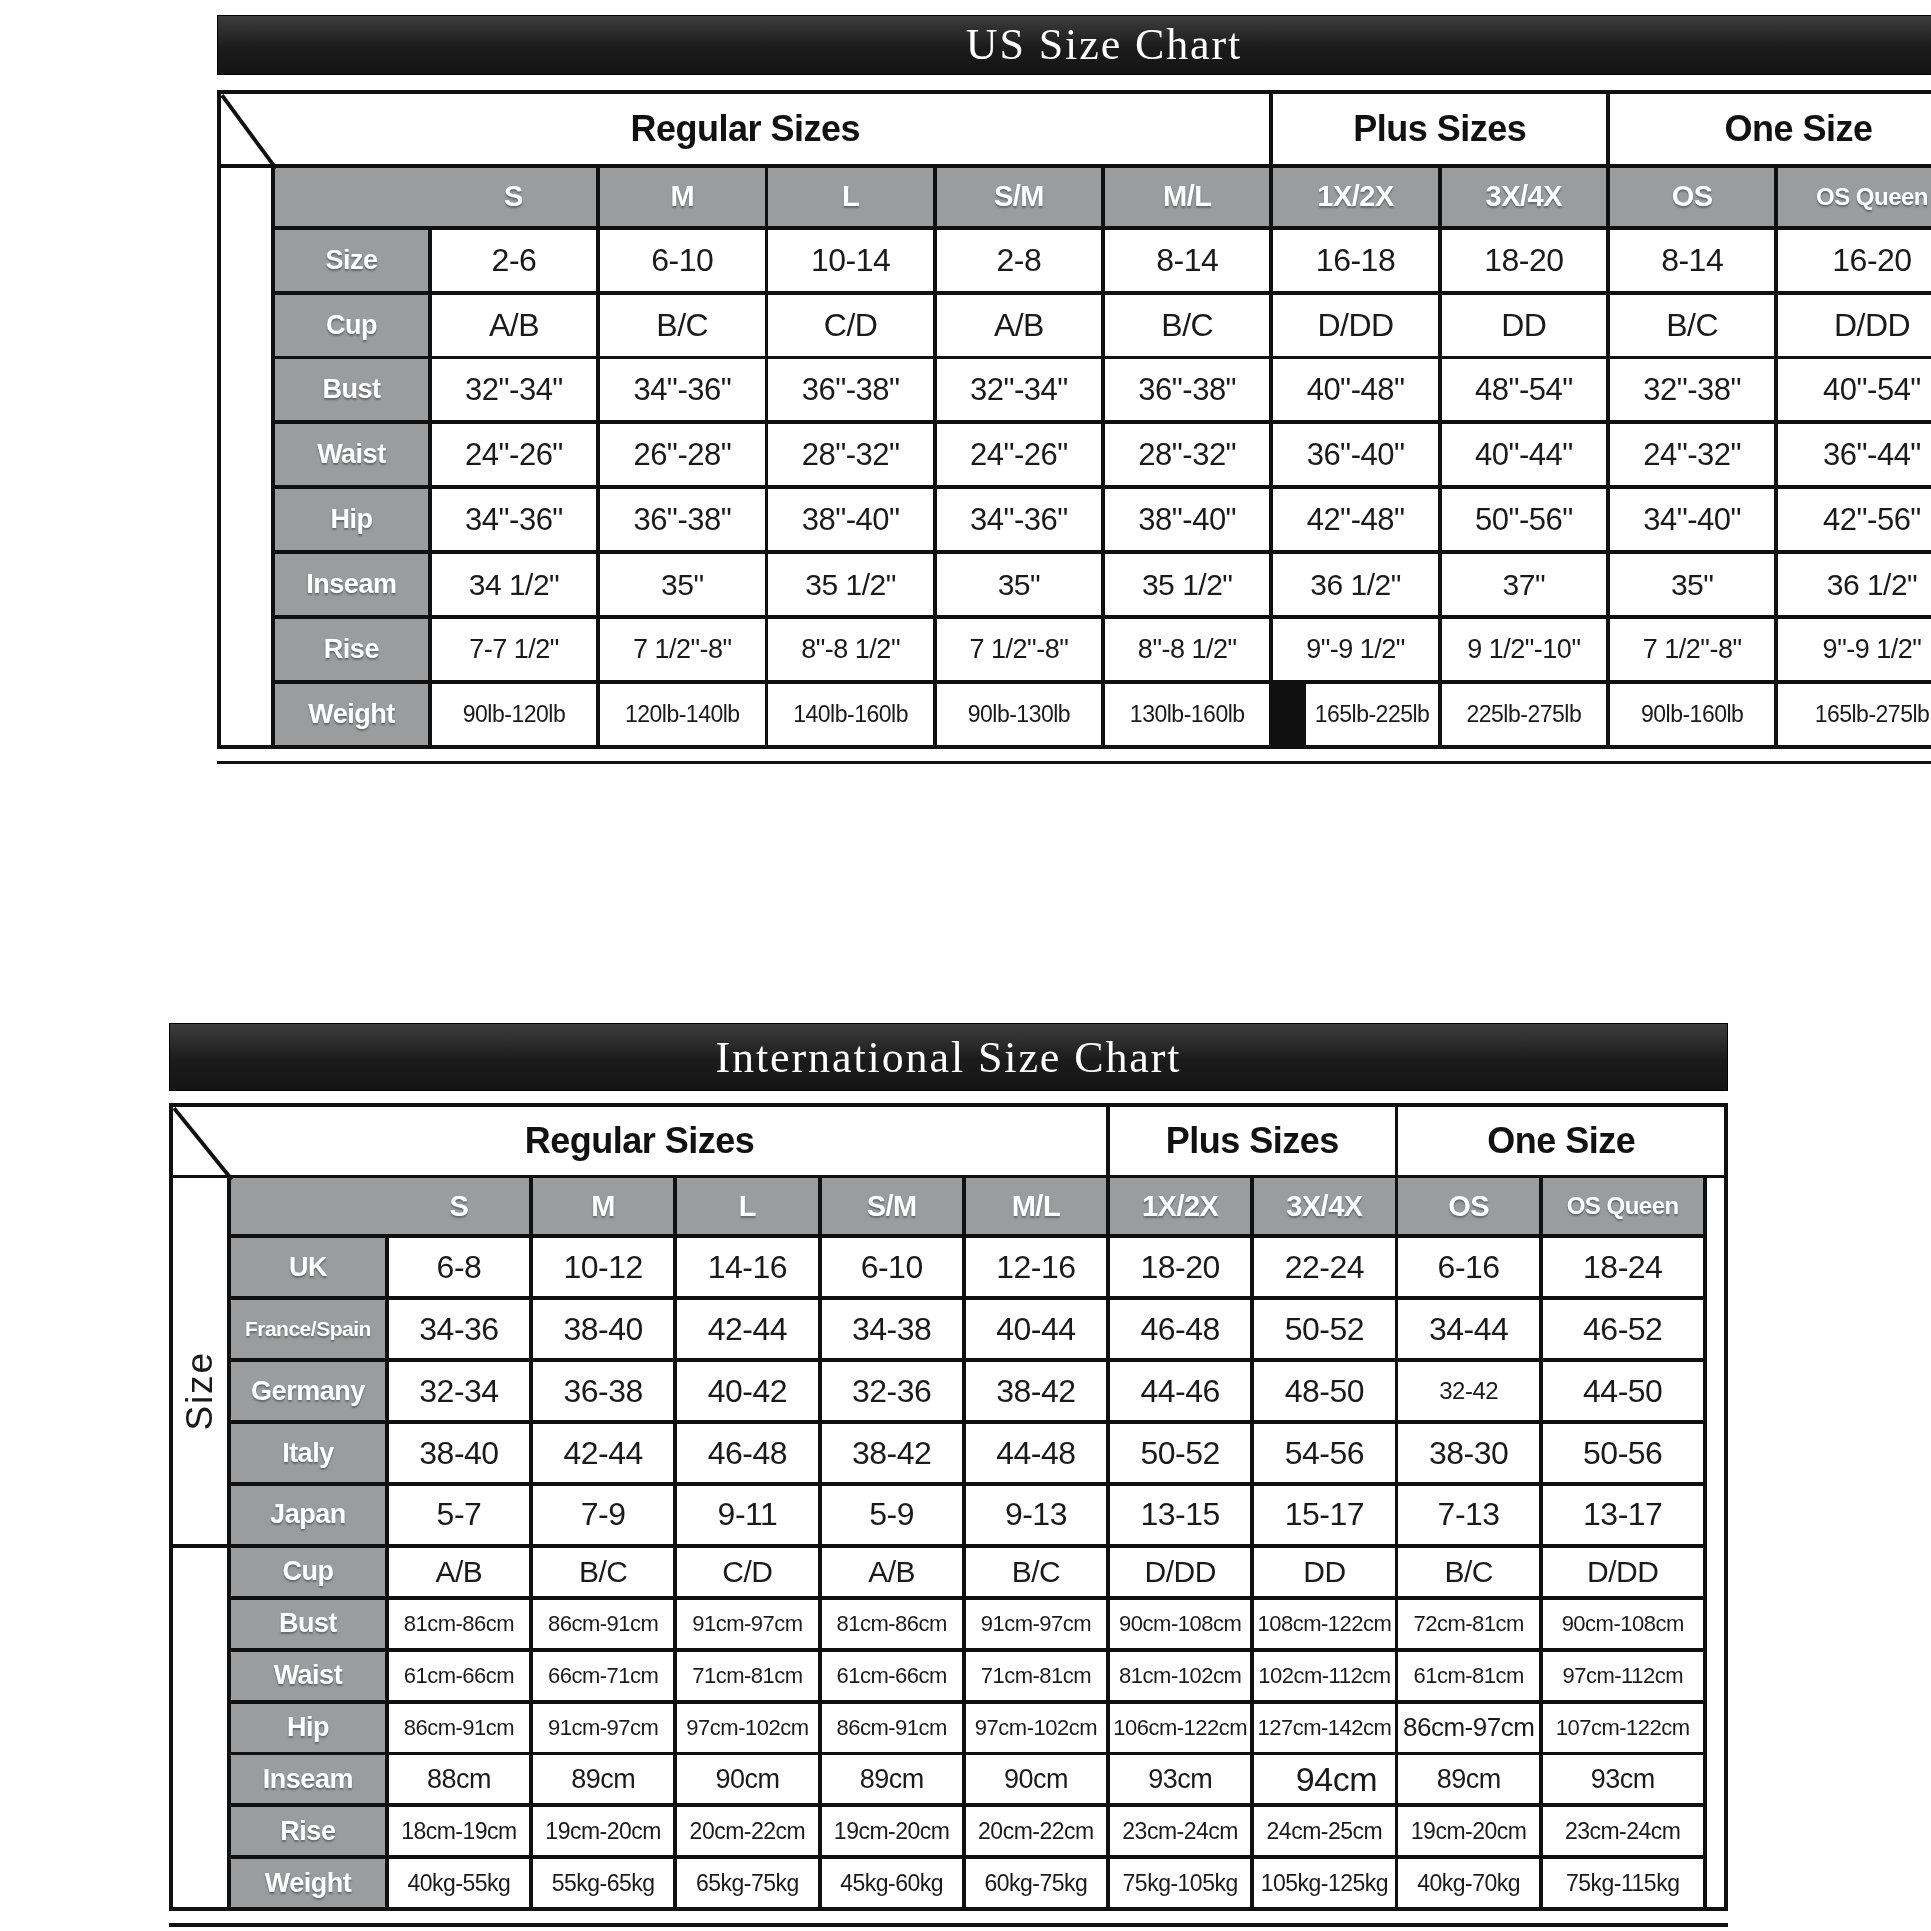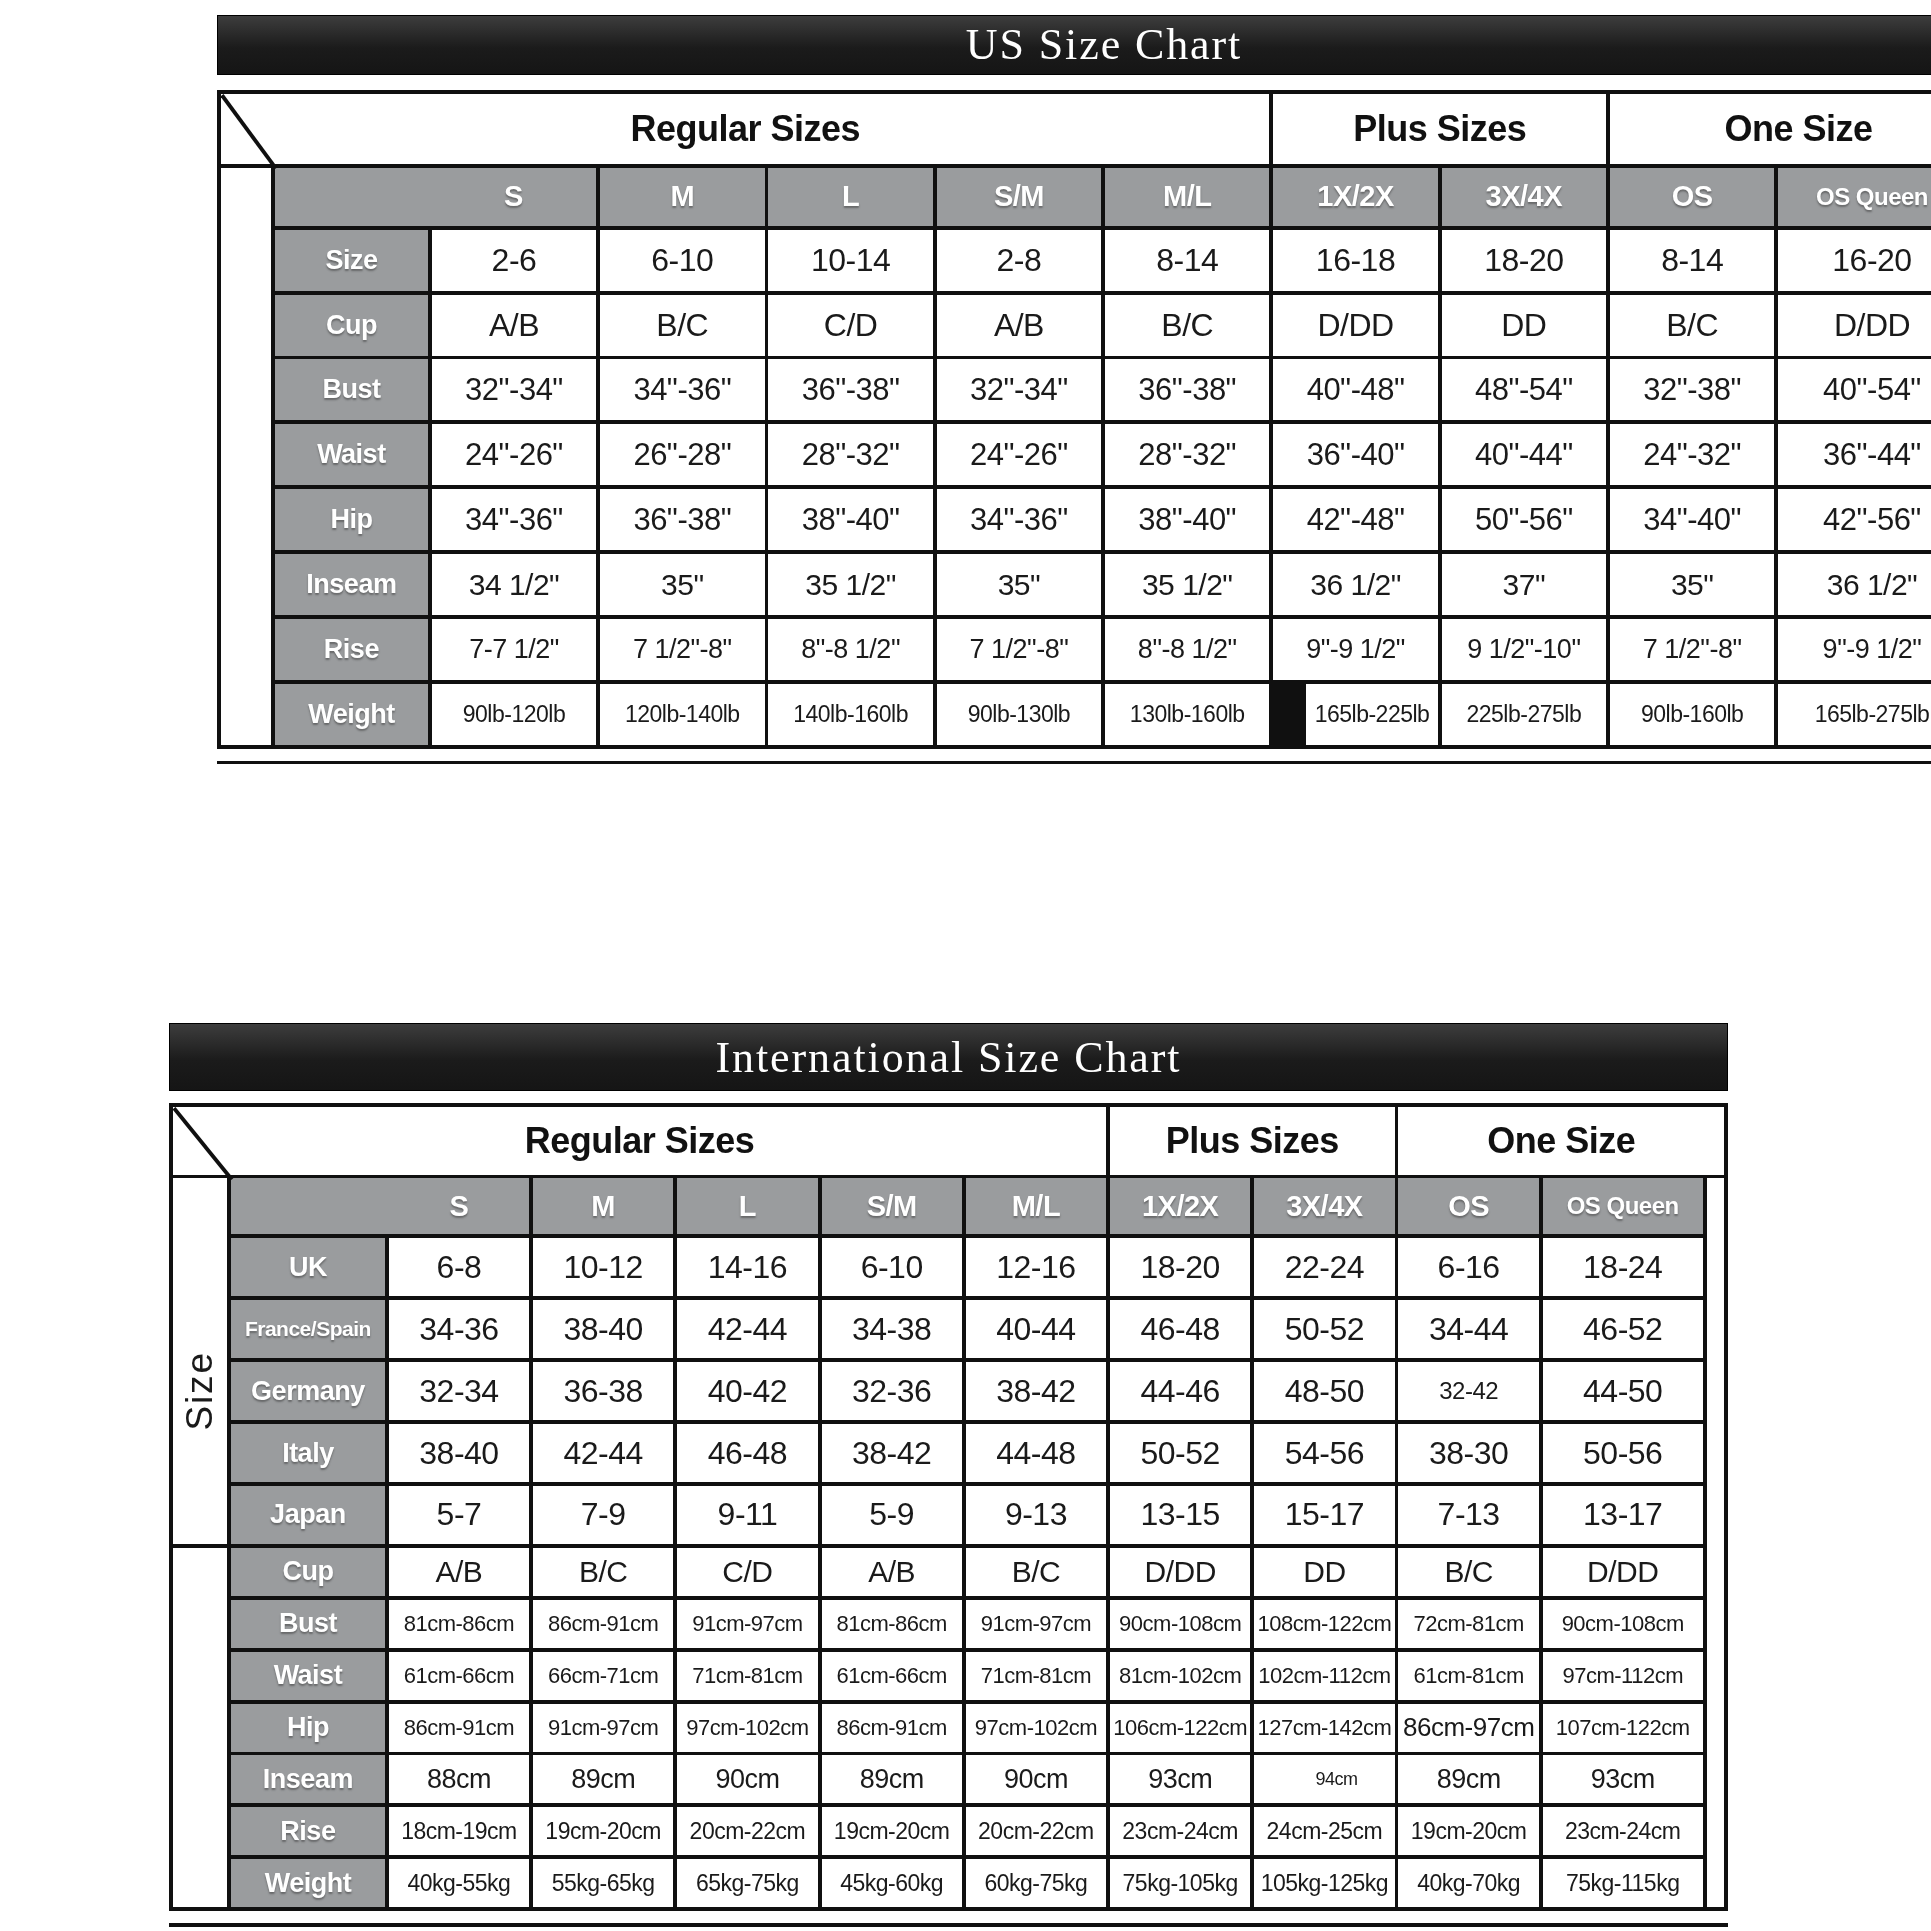--- a/index.html
+++ b/index.html
@@ -276,21 +276,21 @@
       <div class="cell dcell" style="grid-area: 11 / 9; font-size: 22px;">127cm-142cm</div>
       <div class="cell dcell" style="grid-area: 11 / 10; font-size: 26px;">86cm-97cm</div>
       <div class="cell dcell" style="grid-area: 11 / 11; font-size: 22px;">107cm-122cm</div>
       <div class="cell lcell" style="grid-area: 12 / 2;">Inseam</div>
       <div class="cell dcell" style="grid-area: 12 / 3; font-size: 27px;">88cm</div>
       <div class="cell dcell" style="grid-area: 12 / 4; font-size: 27px;">89cm</div>
       <div class="cell dcell" style="grid-area: 12 / 5; font-size: 27px;">90cm</div>
       <div class="cell dcell" style="grid-area: 12 / 6; font-size: 27px;">89cm</div>
       <div class="cell dcell" style="grid-area: 12 / 7; font-size: 27px;">90cm</div>
       <div class="cell dcell" style="grid-area: 12 / 8; font-size: 27px;">93cm</div>
-      <div class="cell dcell" style="grid-area: 12 / 9; font-size: 18px; padding-left: 24px;">94cm</div>
+      <div class="cell dcell" style="grid-area: 12 / 9; font-size: 34px; padding-left: 24px;">94cm</div>
       <div class="cell dcell" style="grid-area: 12 / 10; font-size: 27px;">89cm</div>
       <div class="cell dcell" style="grid-area: 12 / 11; font-size: 27px;">93cm</div>
       <div class="cell lcell" style="grid-area: 13 / 2;">Rise</div>
       <div class="cell dcell" style="grid-area: 13 / 3; font-size: 23px;">18cm-19cm</div>
       <div class="cell dcell" style="grid-area: 13 / 4; font-size: 23px;">19cm-20cm</div>
       <div class="cell dcell" style="grid-area: 13 / 5; font-size: 23px;">20cm-22cm</div>
       <div class="cell dcell" style="grid-area: 13 / 6; font-size: 23px;">19cm-20cm</div>
       <div class="cell dcell" style="grid-area: 13 / 7; font-size: 23px;">20cm-22cm</div>
       <div class="cell dcell" style="grid-area: 13 / 8; font-size: 23px;">23cm-24cm</div>
       <div class="cell dcell" style="grid-area: 13 / 9; font-size: 23px;">24cm-25cm</div>

